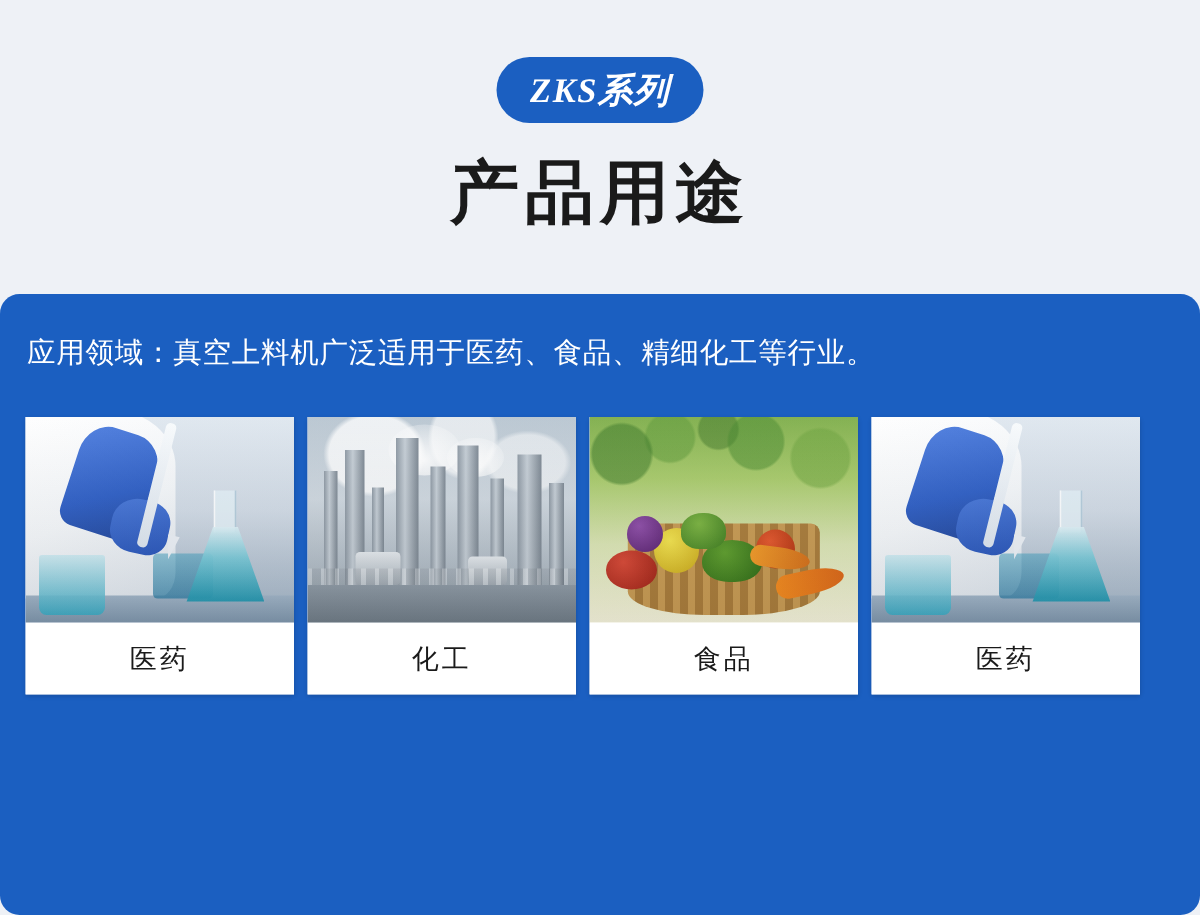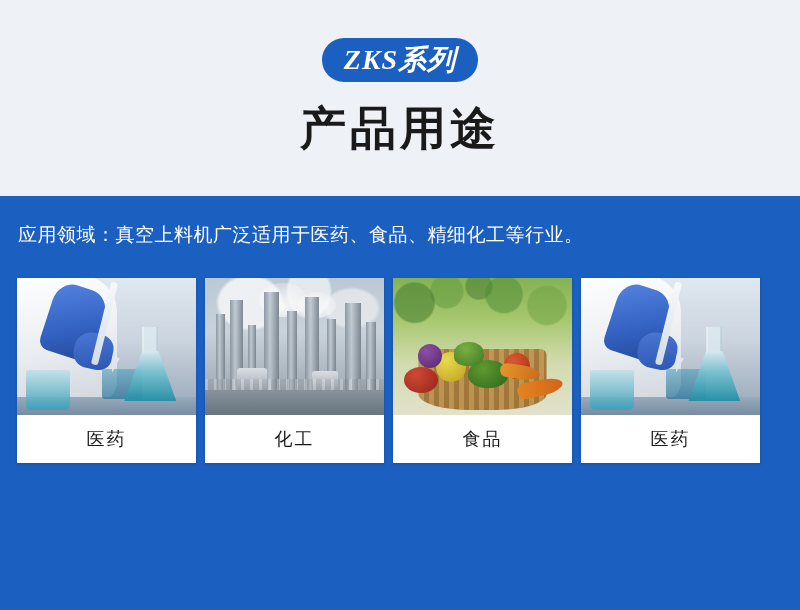--- a/index.html
+++ b/index.html
@@ -36,21 +36,21 @@
     display: inline-flex;
     align-items: center;
     justify-content: center;
     min-width: 132px;
     height: 44px;
     padding: 0 22px;
     box-sizing: border-box;
     background: #1b5fc1;
     color: #ffffff;
     border-radius: 22px;
-    font-size: 28px;
+    font-size: 23px;
     font-style: italic;
     font-weight: bold;
     letter-spacing: 1px;
     font-family: "Liberation Serif", "DejaVu Serif", serif;
   }
   .main-title {
     margin-top: 20px;
     font-size: 46px;
     font-weight: bold;
     color: #1a1a1a;
@@ -60,20 +60,21 @@
   }
 
   
   .blue-panel {
     position: relative;
     width: 800px;
     height: 414px;
     background: #1b5fc1;
     box-sizing: border-box;
     padding: 0;
+    border-radius: 13px;
   }
   .panel-caption {
     position: absolute;
     left: 18px;
     top: 26px;
     color: #ffffff;
     font-size: 19px;
     letter-spacing: 0.5px;
     white-space: nowrap;
   }

